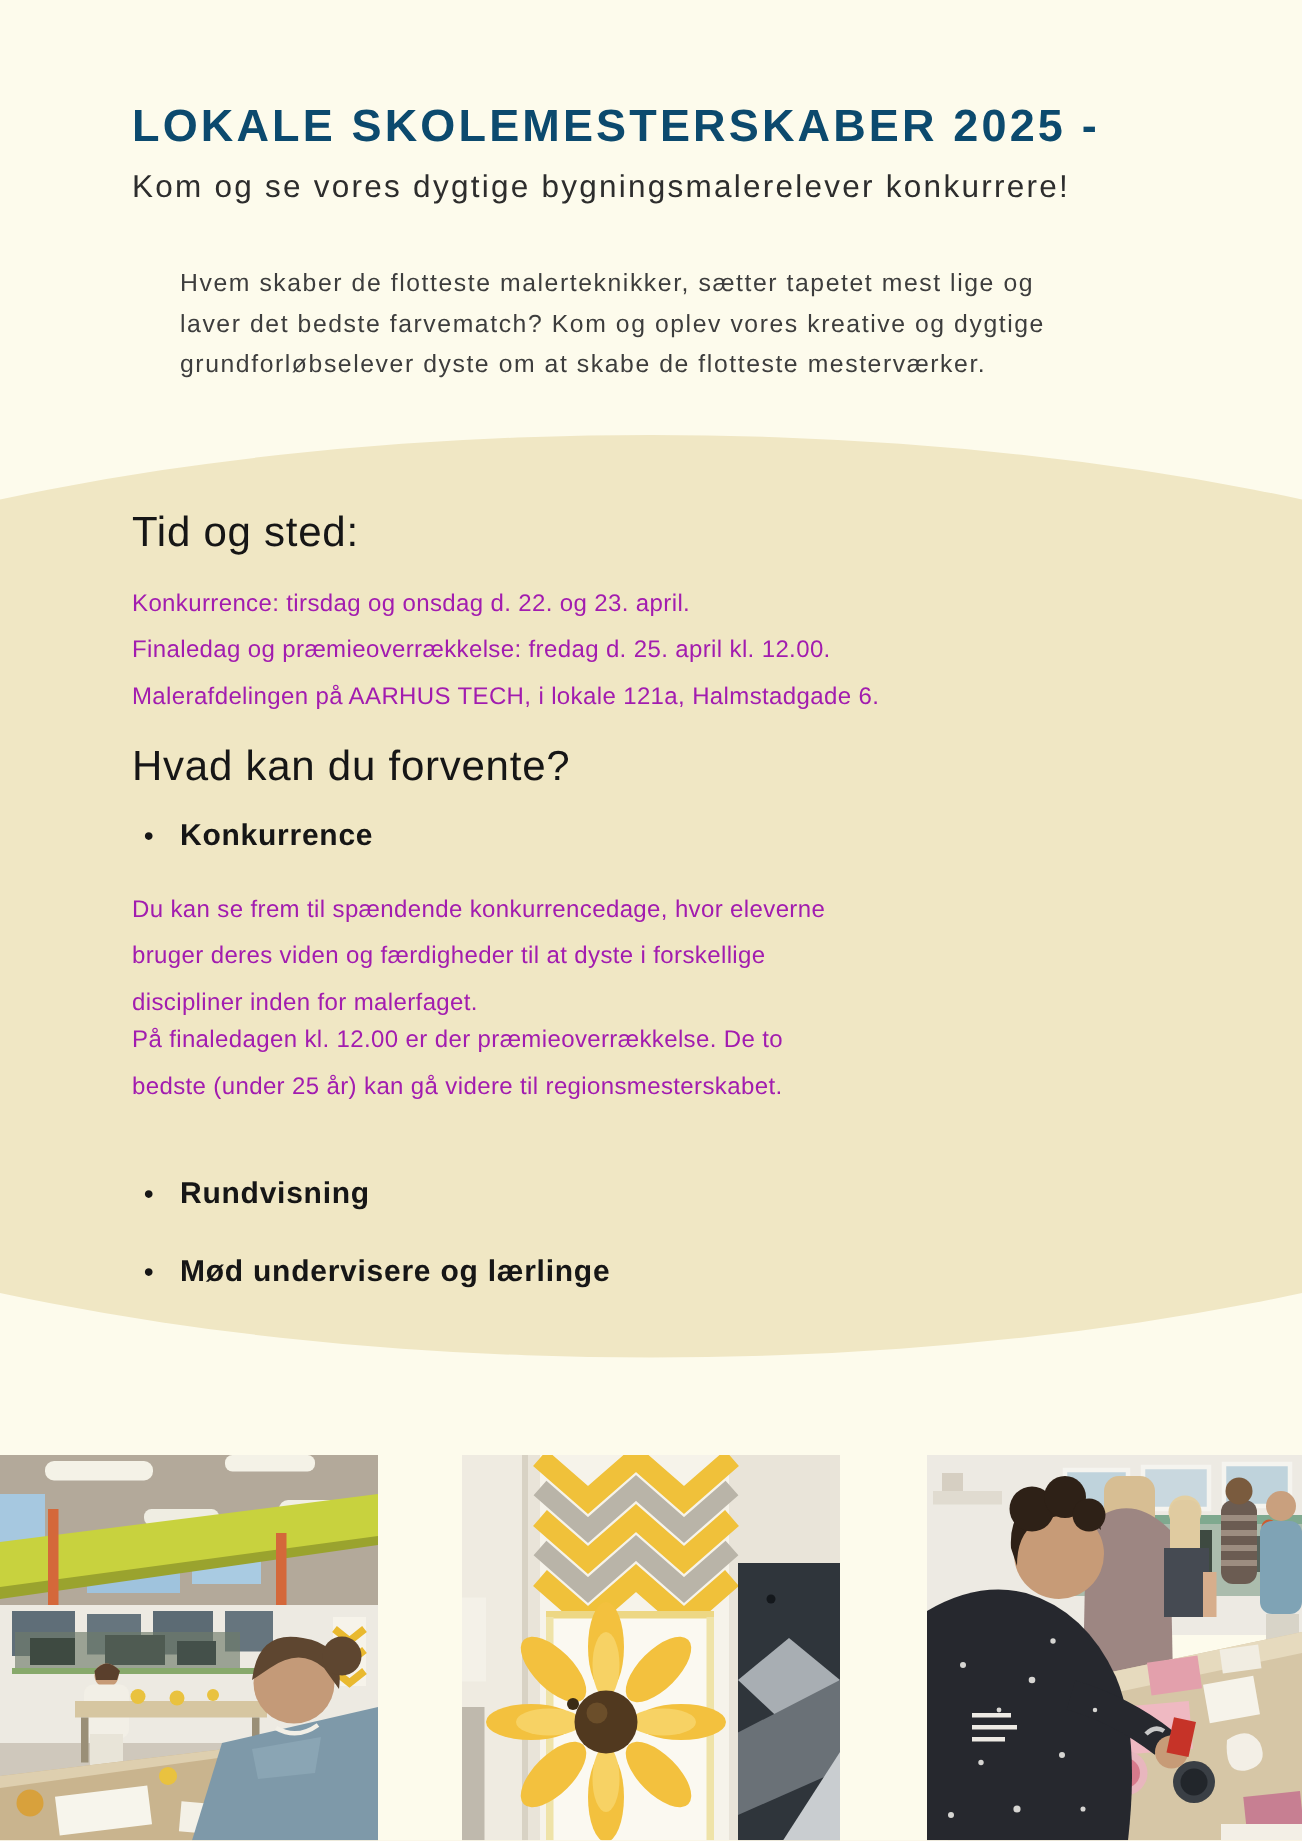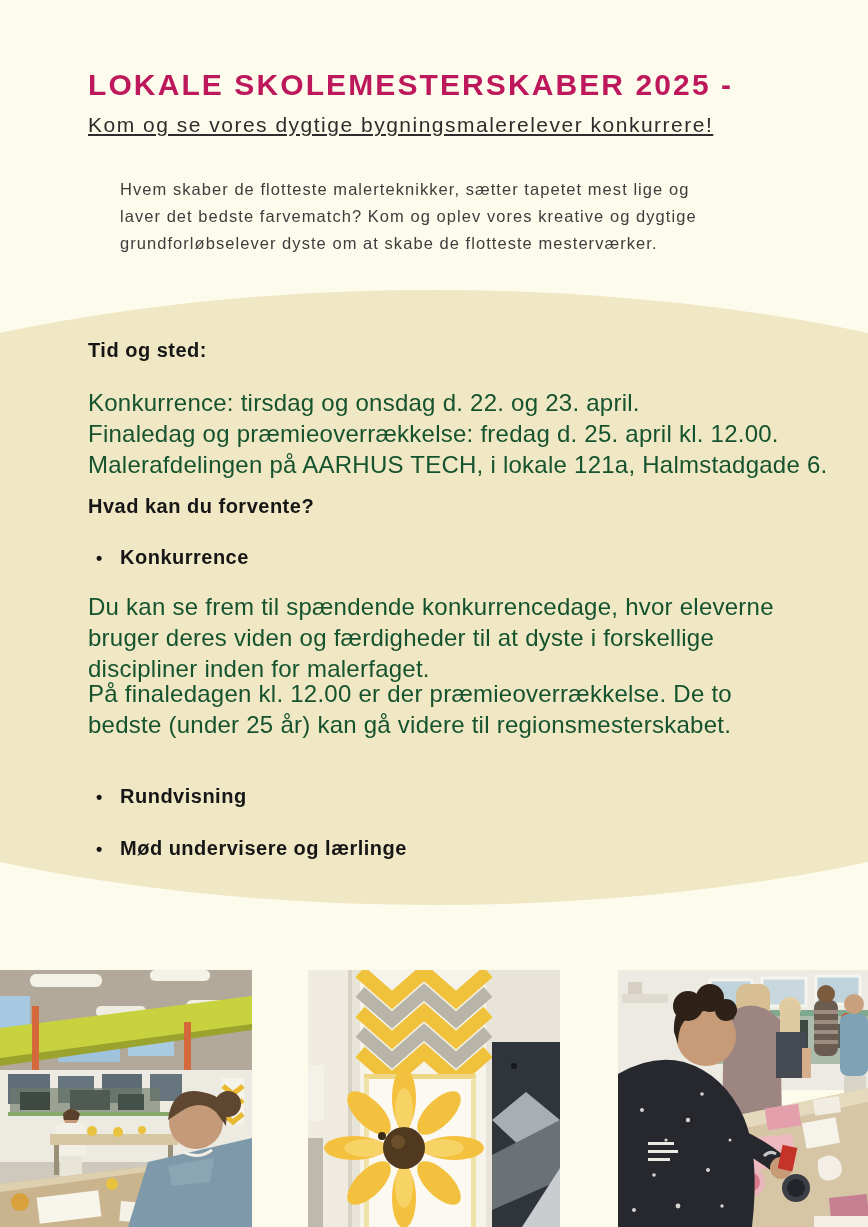--- a/index.html
+++ b/index.html
@@ -15,42 +15,42 @@
     position:absolute;
     left:-417px;top:290px;width:1702px;height:615px;
     background:#F0E7C4;
     border-radius:50%;
   }
   .abs{position:absolute;}
   .page-title{
     left:88px;top:68px;
     font-size:30px;font-weight:bold;
     letter-spacing:2.1px;
-    color:#be185d;
+    color:#0c4a6e;
     white-space:nowrap;
   }
   .subtitle{
     left:88px;top:113px;
     font-size:21px;letter-spacing:1.5px;
-    color:#2d2d2d;white-space:nowrap;text-decoration:underline;
+    color:#2d2d2d;white-space:nowrap;
   }
   .intro{
     left:88px;top:176px;
     font-size:16.5px;line-height:27px;letter-spacing:1.05px;
     color:#3d3d3d;white-space:nowrap;margin-left:32px;
   }
   .h-bold{
-    font-size:20px;font-weight:bold;letter-spacing:0.5px;
+    font-size:28px;font-weight:normal;letter-spacing:0.5px;
     color:#161616;white-space:nowrap;
   }
   .h-tid{left:88px;top:339px;}
   .body-lines{
     left:88px;
-    font-size:24px;line-height:31px;letter-spacing:0.25px;
-    color:#14532d;white-space:nowrap;
+    font-size:16px;line-height:31px;letter-spacing:0.25px;
+    color:#a21caf;white-space:nowrap;
   }
   .when-lines{top:387px;}
   .h-expect{left:88px;top:495px;}
   .bullet-row{
     left:96px;
     display:flex;align-items:baseline;
     font-size:20px;font-weight:bold;letter-spacing:0.5px;color:#161616;
     white-space:nowrap;
   }
   .bullet-dot{

